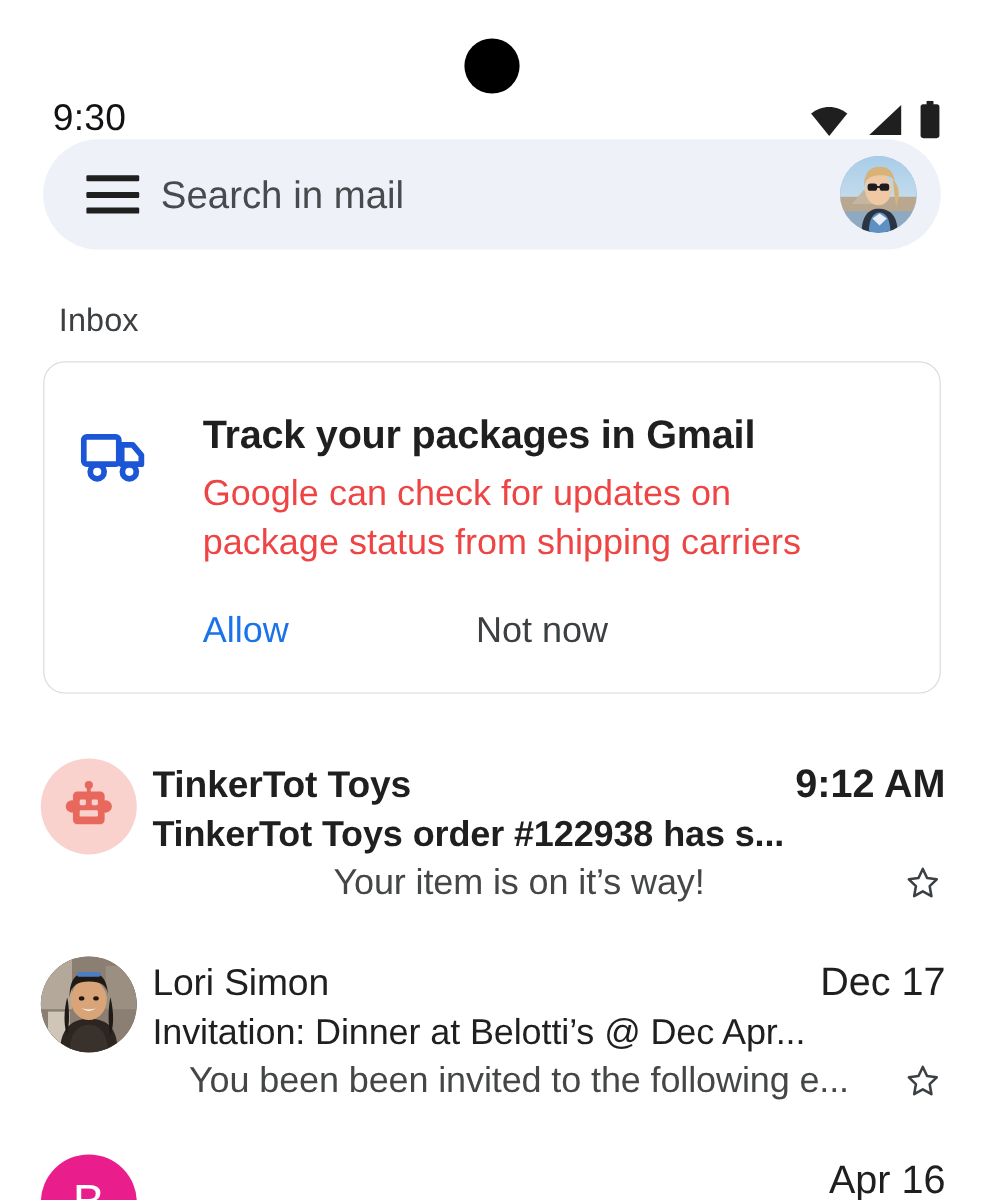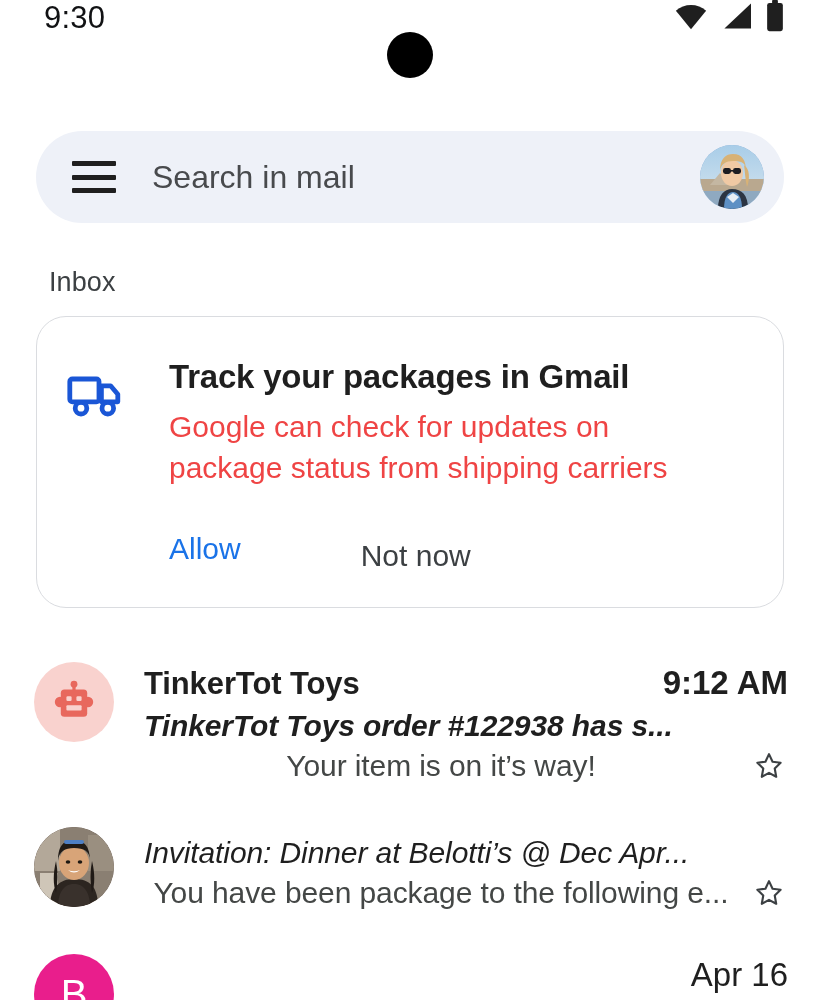--- a/index.html
+++ b/index.html
@@ -9,23 +9,23 @@
     height: 1000px;
     overflow: hidden;
     background: #ffffff;
     font-family: "Liberation Sans", sans-serif;
     -webkit-font-smoothing: antialiased;
   }
 
   
   .status-bar {
     position: relative;
-    height: 131px;
-    display: flex;
-    align-items: flex-start;
+    height: 116px;
+    display: flex;
+    align-items: flex-end;
     padding: 0 36px 0 44px;
   }
   .status-time {
     font-size: 31px;
     font-weight: 500;
     color: #111214;
     letter-spacing: 0.2px;
   }
   .punch-hole {
     position: absolute;
@@ -65,21 +65,21 @@
     cursor: pointer;
   }
   .hamburger span {
     display: block;
     height: 5px;
     width: 100%;
     background: #1f1f1f;
     border-radius: 1px;
   }
   .search-placeholder {
-    margin-left: 36px;
+    margin-left: 18px;
     font-size: 32px;
     color: #484a4d;
     flex: 1;
     white-space: nowrap;
     overflow: hidden;
   }
   .avatar-photo {
     width: 64px;
     height: 64px;
     border-radius: 50%;
@@ -94,21 +94,21 @@
     padding: 44px 0 18px 49px;
     font-size: 27px;
     color: #3c4043;
     letter-spacing: 0.1px;
   }
 
   
   .promo-card {
     margin: 0 36px;
     border: 1px solid #dadce0;
-    border-radius: 30px;
+    border-radius: 18px;
     padding: 40px 50px 34px 28px;
     display: flex;
     align-items: flex-start;
   }
   .promo-icon {
     flex: none;
     width: 62px;
     margin-top: 16px;
     display: flex;
     justify-content: center;
@@ -125,31 +125,32 @@
     margin-top: 10px;
     font-size: 30px;
     color: #ef4444;
     line-height: 1.35;
     max-width: 560px;
   }
   .promo-actions {
     margin-top: 36px;
     display: flex;
     align-items: center;
+    gap: 36px;
   }
   .promo-btn {
     font-size: 30px;
     background: none;
     border: none;
     padding: 0;
     cursor: pointer;
     font-family: inherit;
   }
   .promo-btn-allow { color: #1a73e8; }
-  .promo-btn-notnow { color: #3c4043; margin-left: 120px; margin-top: 15px; }
+  .promo-btn-notnow { color: #3c4043; margin-left: 120px; }
 
   
   .email-list { margin-top: 30px; }
   .email-row {
     display: flex;
     align-items: flex-start;
     padding: 24px 32px 20px 34px;
     cursor: pointer;
   }
   .row-avatar {
@@ -161,21 +162,21 @@
     position: relative;
     display: flex;
     align-items: center;
     justify-content: center;
   }
   .row-avatar-letter {
     color: #ffffff;
     font-size: 40px;
     font-weight: 400;
   }
-  .row-main { flex: 1; margin-left: 30px; min-width: 0; padding-top: 2px; }
+  .row-main { flex: 1; margin-left: 13px; min-width: 0; padding-top: 2px; }
   .row-top { display: flex; align-items: baseline; }
   .row-sender {
     font-size: 31px;
     color: #1f1f1f;
     white-space: nowrap;
     overflow: hidden;
     letter-spacing: -0.1px;
   }
   .row-sender.unread { font-weight: bold; }
   .row-time {
@@ -187,21 +188,20 @@
     flex: none;
   }
   .row-time.unread { font-weight: bold; }
   .row-subject {
     margin-top: 7px;
     font-size: 30px;
     color: #1f1f1f;
     white-space: nowrap;
     overflow: hidden;
     letter-spacing: -0.1px;
-    font-style: italic;
   }
   .row-subject.unread { font-weight: bold; }
   .row-bottom {
     margin-top: 6px;
     display: flex;
     align-items: center;
     text-align: center;
   }
   .row-snippet {
     font-size: 30px;
@@ -358,23 +358,27 @@
           <path d="M22 34 C19 46 19 58 22 66 C24 56 24 44 22 34 Z" fill="#201a16"></path>
           <path d="M58 34 C61 46 61 58 58 66 C56 56 56 44 58 34 Z" fill="#201a16"></path>
           <rect x="30" y="13" width="20" height="4" rx="2" fill="#4e7fc4"></rect>
           <ellipse cx="34" cy="35" rx="2.3" ry="1.7" fill="#1d1712"></ellipse>
           <ellipse cx="46" cy="35" rx="2.3" ry="1.7" fill="#1d1712"></ellipse>
           <path d="M34 43 q6 5 12 0 q-6 2.6 -12 0 Z" fill="#ffffff"></path>
         </g>
       </svg>
     </div>
     <div class="row-main">
+      <div class="row-top">
+        <div class="row-sender">Lori Simon</div>
+        <div class="row-time">Dec 17</div>
+      </div>
       <div class="row-subject">Invitation: Dinner at Belotti’s @ Dec Apr...</div>
       <div class="row-bottom">
-        <div class="row-snippet">You have been package to the following e...</div>
+        <div class="row-snippet">You been been invited to the following e...</div>
         <div class="row-star">
           <svg width="34" height="34" viewBox="0 0 24 24">
             <path d="M12 3.6 l2.52 5.35 5.68.77 -4.15 4.05 1.03 5.85 -5.08-2.8 -5.08 2.8 1.03-5.85 -4.15-4.05 5.68-.77 Z" fill="none" stroke="#3c4043" stroke-width="1.5" stroke-linejoin="round"></path>
           </svg>
         </div>
       </div>
     </div>
   </div>
 
   <div class="email-row">

